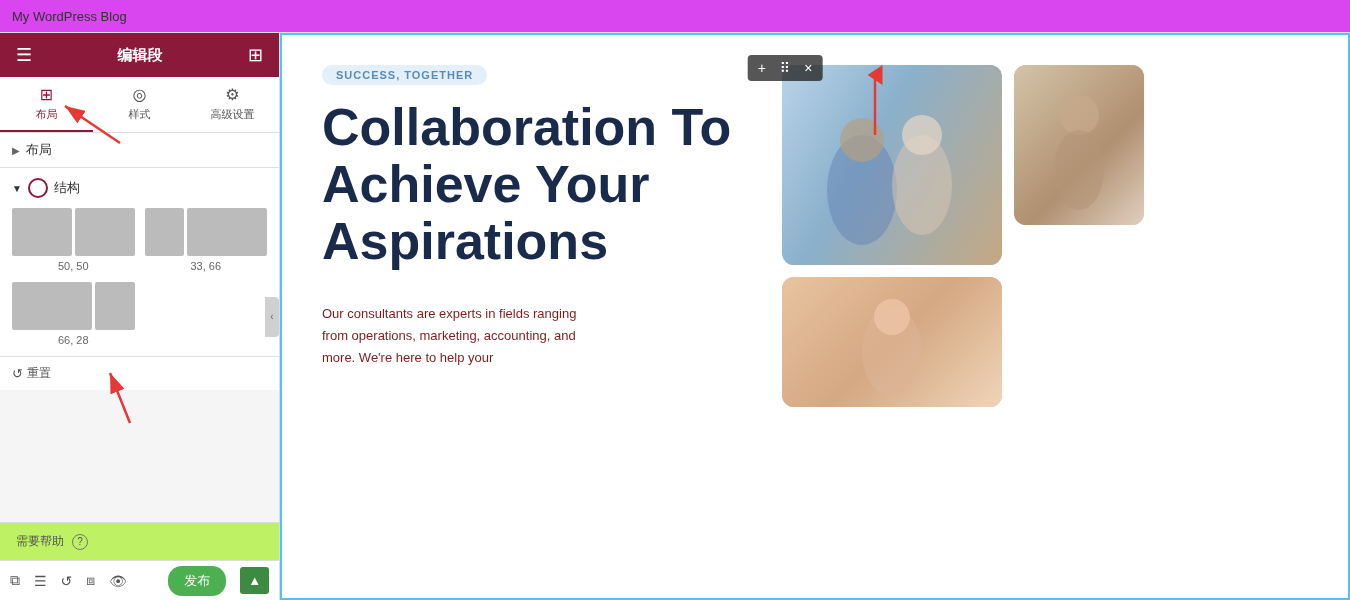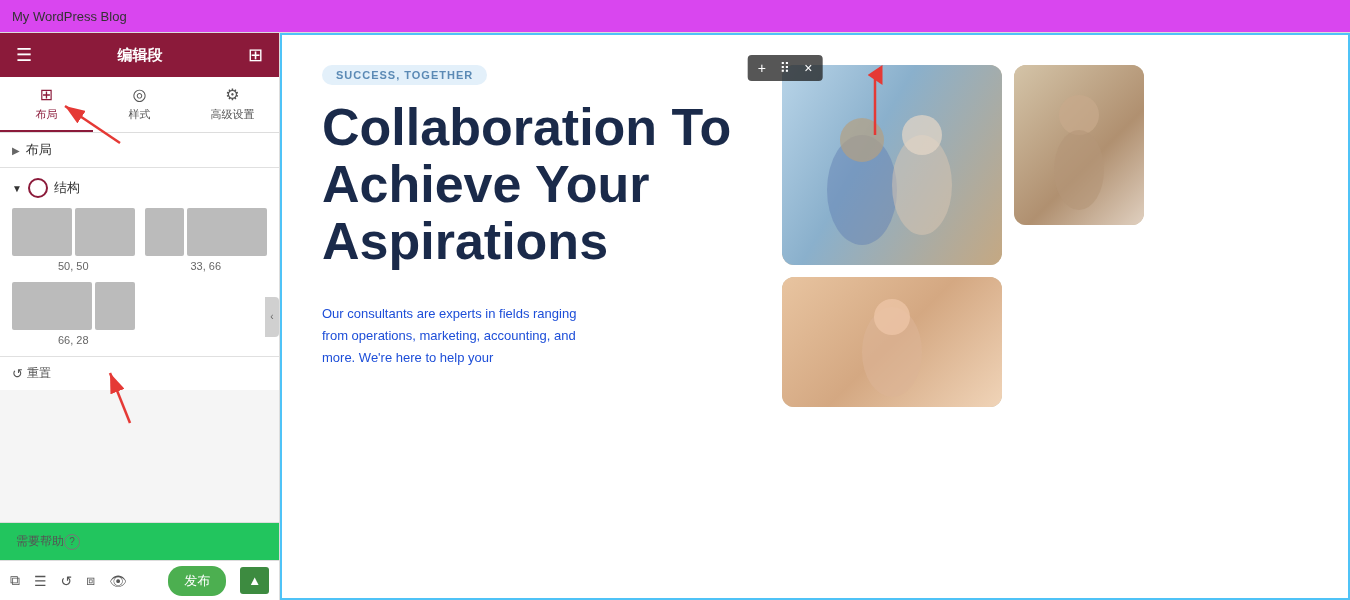--- a/index.html
+++ b/index.html
@@ -243,21 +243,21 @@
     .main-heading {
       font-size: 52px;
       font-weight: 900;
       color: #1a2a4a;
       line-height: 1.1;
       margin-bottom: 32px;
     }
 
     .description {
       font-size: 13px;
-      color: #1d4ed8;
+      color: #7f1d1d;
       line-height: 1.7;
       max-width: 280px;
     }
 
     .images-column {
       display: flex;
       gap: 12px;
       flex: 1;
       max-width: 480px;
     }
@@ -357,22 +357,22 @@
       flex: 1;
       background: #f5f5f5;
     }
 
     .help-section {
       padding: 10px 16px;
       font-size: 12px;
       color: #555;
       display: flex;
       align-items: center;
-      gap: 0;
-      background: #22c55e;
+      gap: 8px;
+      background: #bef264;
       border-top: 1px solid #ddd;
     }
 
     .help-icon {
       width: 16px;
       height: 16px;
       border-radius: 50%;
       border: 1px solid #777;
       display: flex;
       align-items: center;

